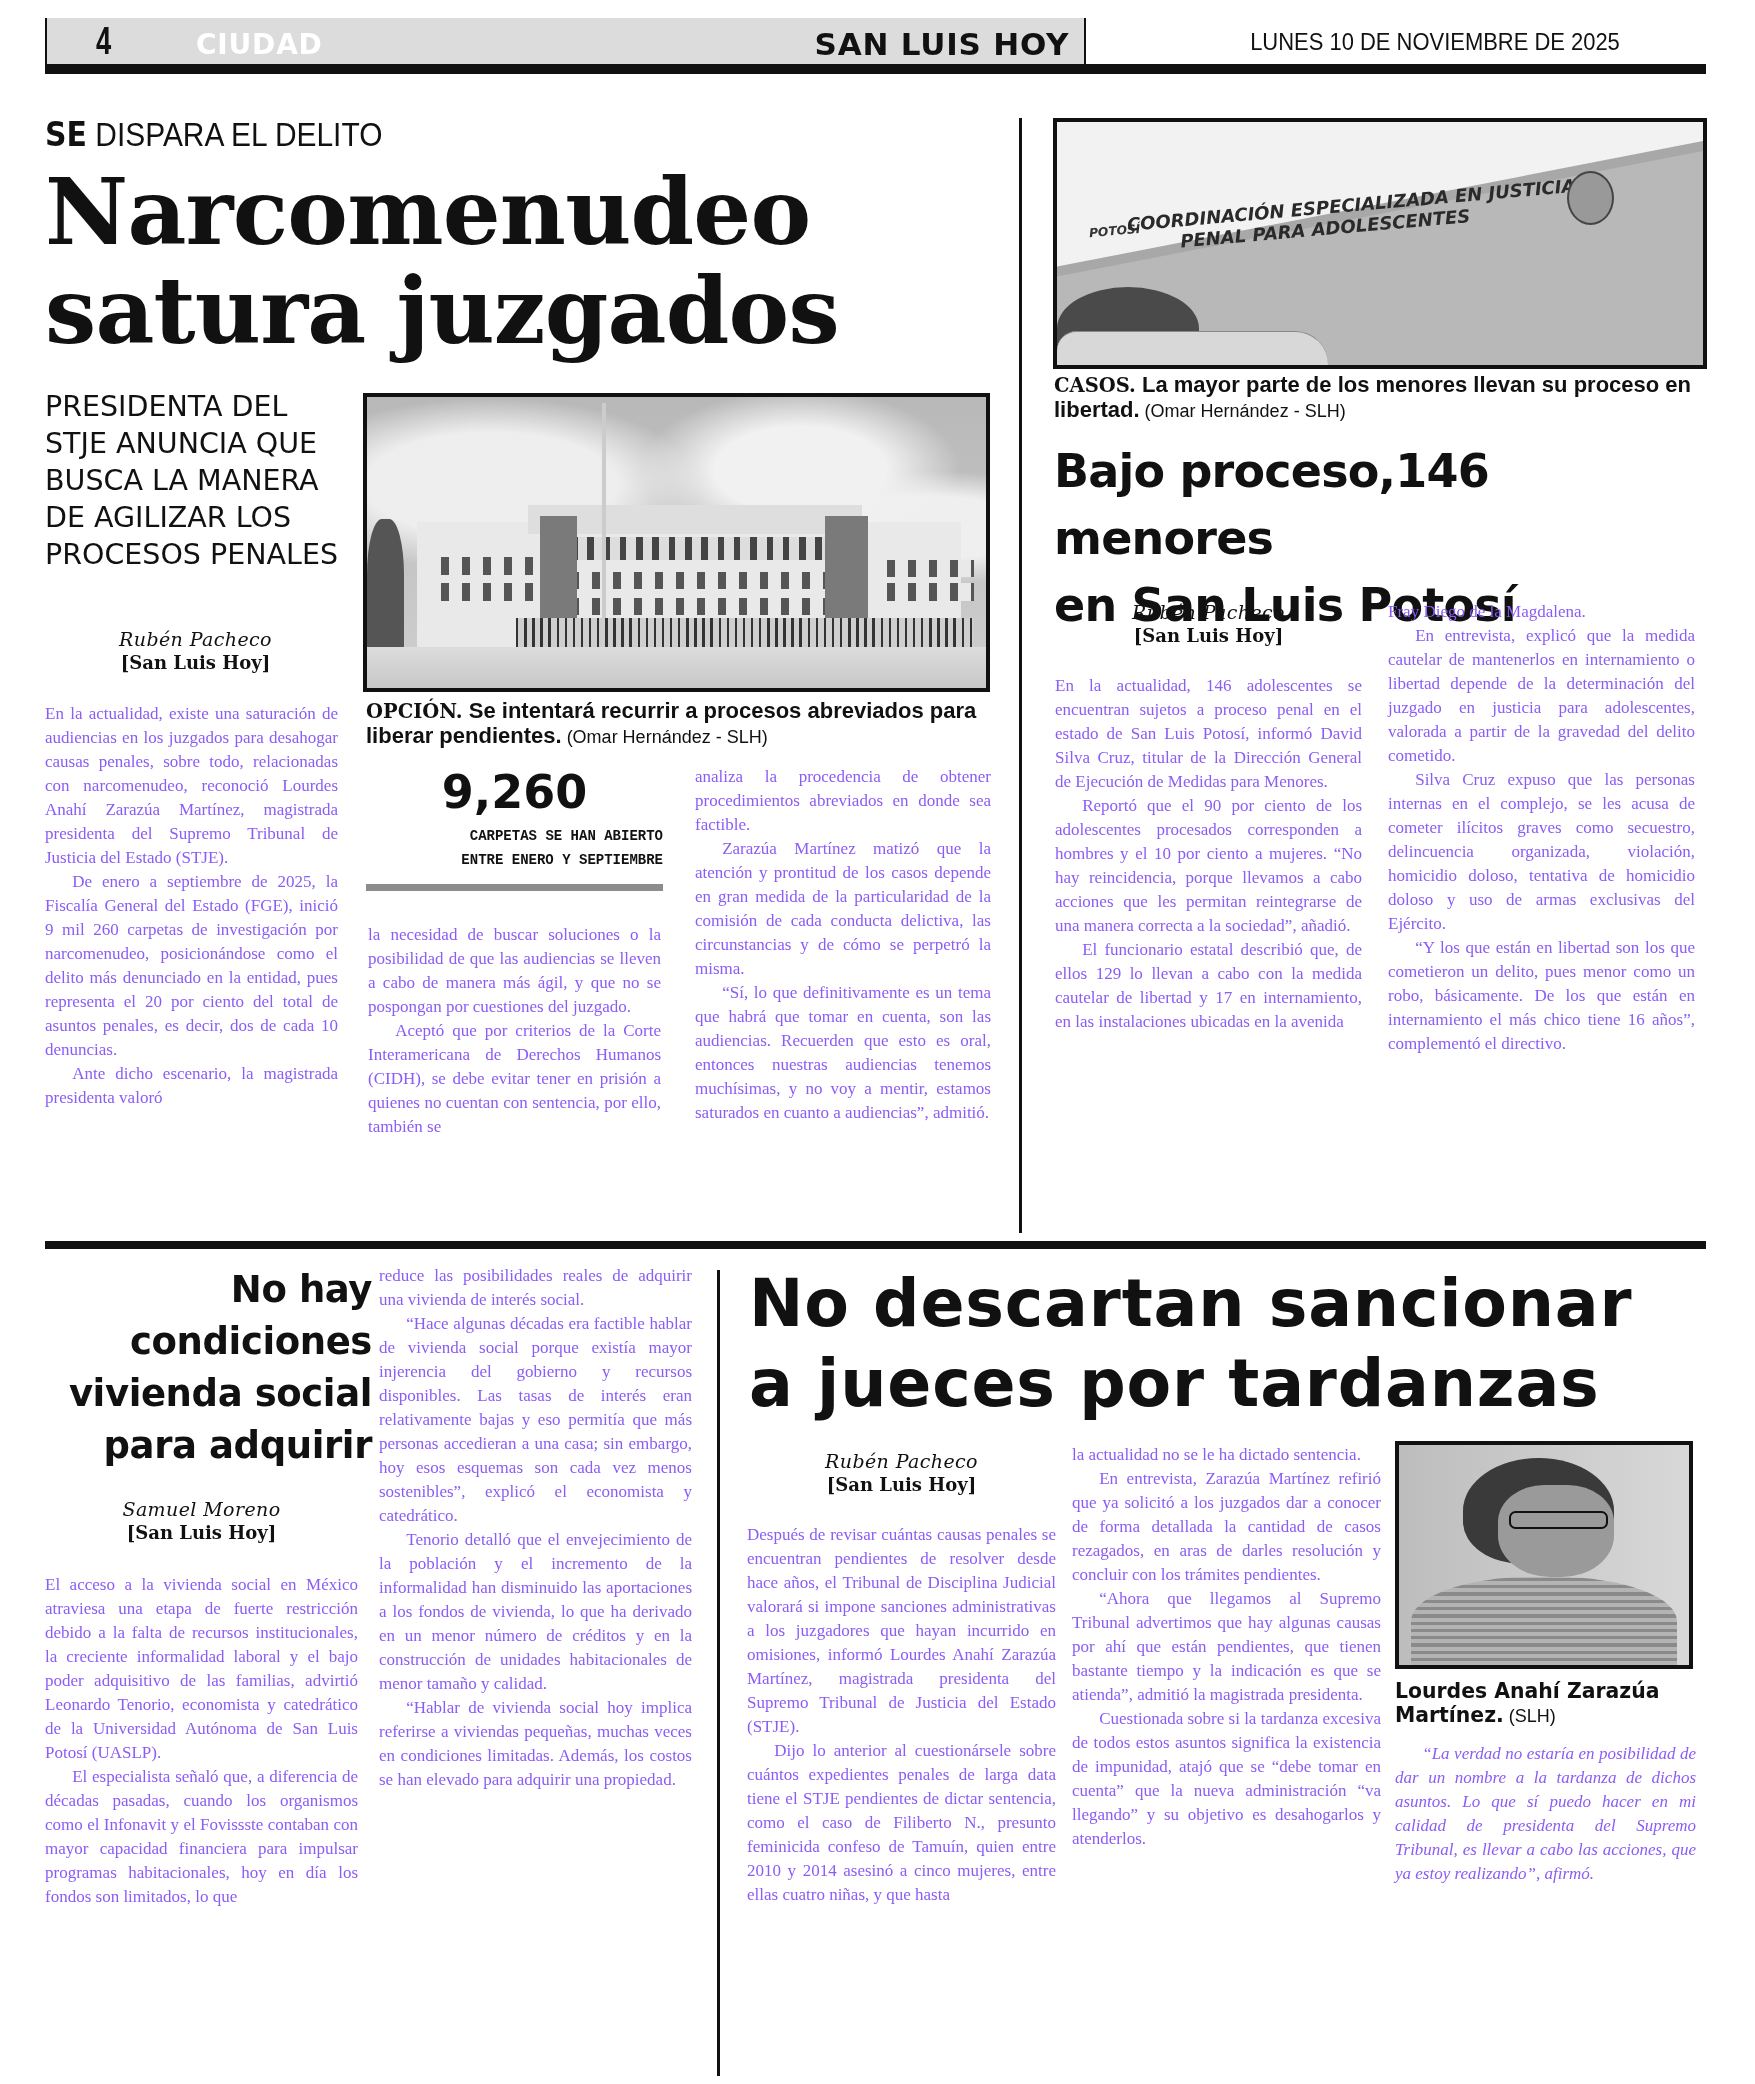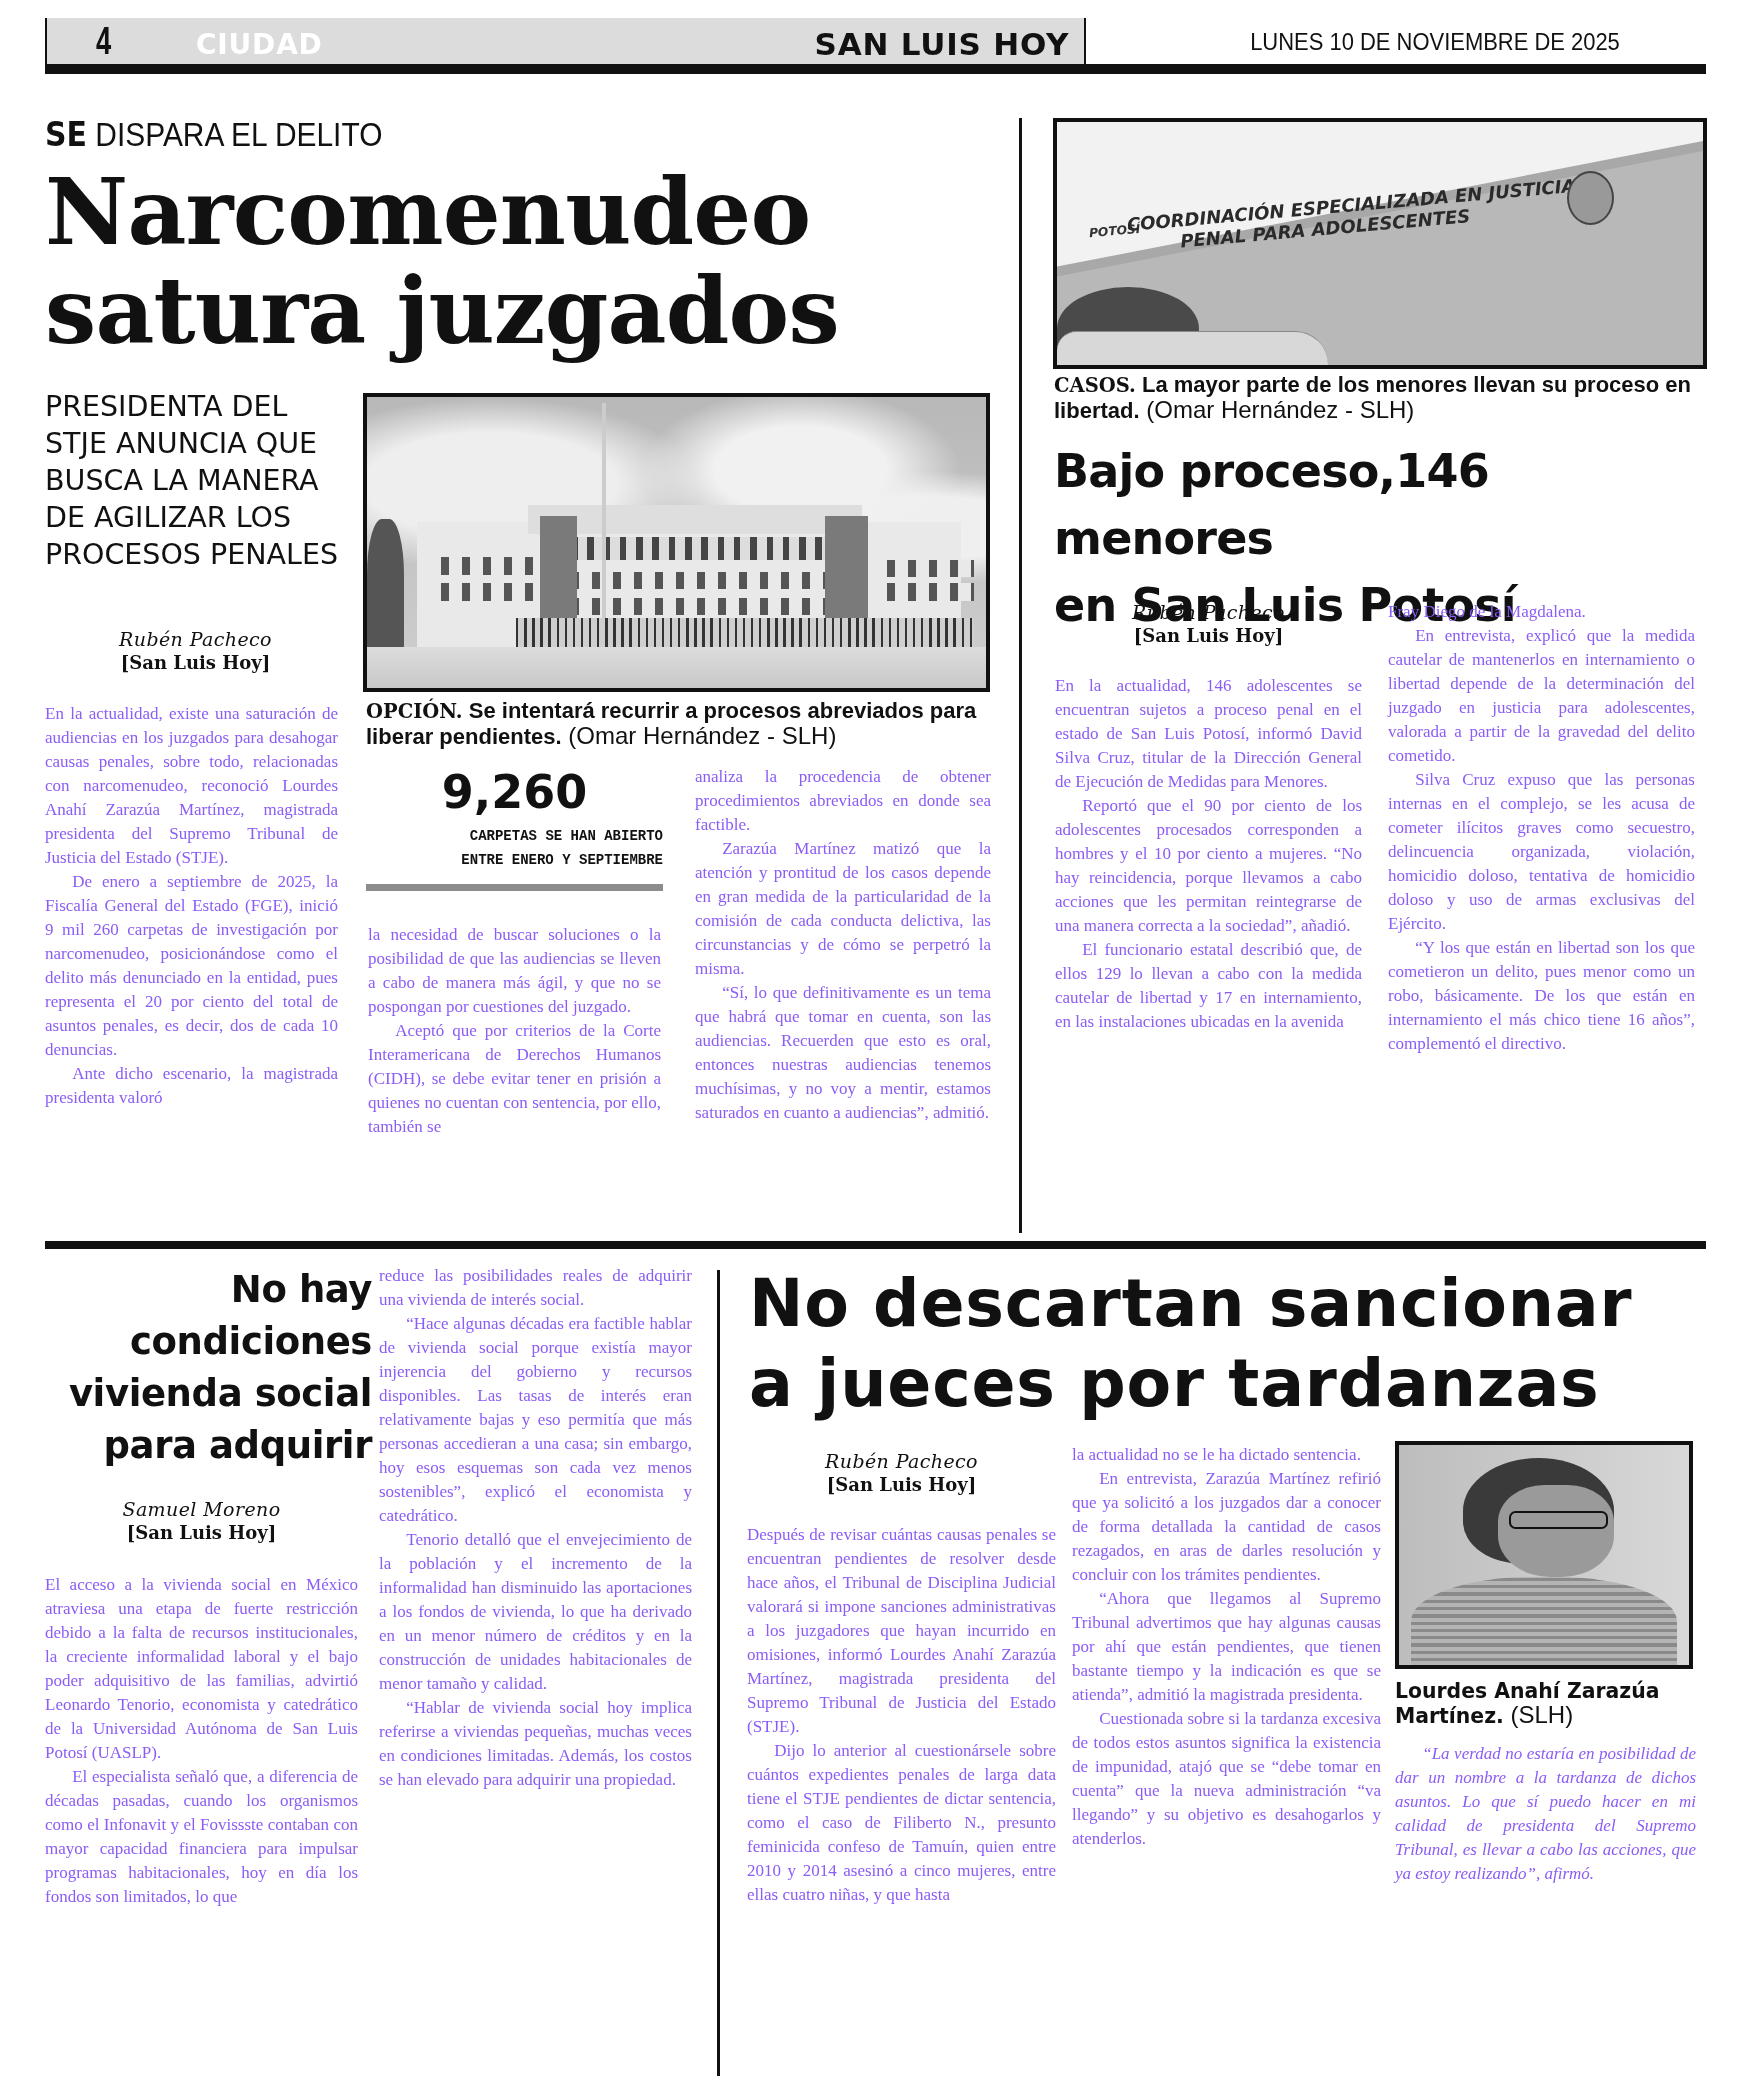--- a/index.html
+++ b/index.html
@@ -27,21 +27,21 @@
   .byline .name { font-style: italic; font-size: 19px; line-height: 24.4px; letter-spacing: 0.4px; }
   .byline .org { font-weight: bold; font-size: 18px; line-height: 23px; }
   .body-col { font-family: "Liberation Serif", serif; font-size: 17px; line-height: 24px; text-align: justify; hyphens: manual; color: #8b5cf6; }
   .body-col p { text-indent: 1.6em; }
   .body-col p.noindent { text-indent: 0; }
 
   .photo { background: #999; border: 4.1px solid #111; overflow: hidden; }
   .caption { font-family: "DejaVu Sans", sans-serif; font-size: 19.5px; line-height: 24.4px; }
   .caption .cap-lead { font-family: "DejaVu Serif", serif; font-weight: bold; }
   .caption .cap-text { font-weight: bold; font-family: "Liberation Sans", sans-serif; font-size: 22px; }
-  .caption .cap-credit { font-family: "Liberation Sans", sans-serif; font-size: 24px; font-weight: normal; }
+  .caption .cap-credit { font-family: "Liberation Sans", sans-serif; font-size: 18px; font-weight: normal; }
 
   .stat-num { font-family: "DejaVu Sans", sans-serif; font-weight: bold; font-size: 46px; text-align: center; }
   .stat-label { font-family: Liberation Mono, monospace; font-weight: bold; font-size: 14px; line-height: 24.4px; text-align: right; }
   .stat-rule { height: 6.5px; background: #8c8c8c; }
 
   .vrule { background: #111; width: 3.3px; }
   .hrule { background: #111; height: 8.1px; }
 
   .headline2 { font-family: "DejaVu Sans", sans-serif; font-size: 46px; line-height: 67px; letter-spacing: -0.8px; }
   .headline3 { font-family: "DejaVu Sans", sans-serif; font-weight: bold; font-size: 37px; line-height: 52px; letter-spacing: -0.4px; text-align: right; }

